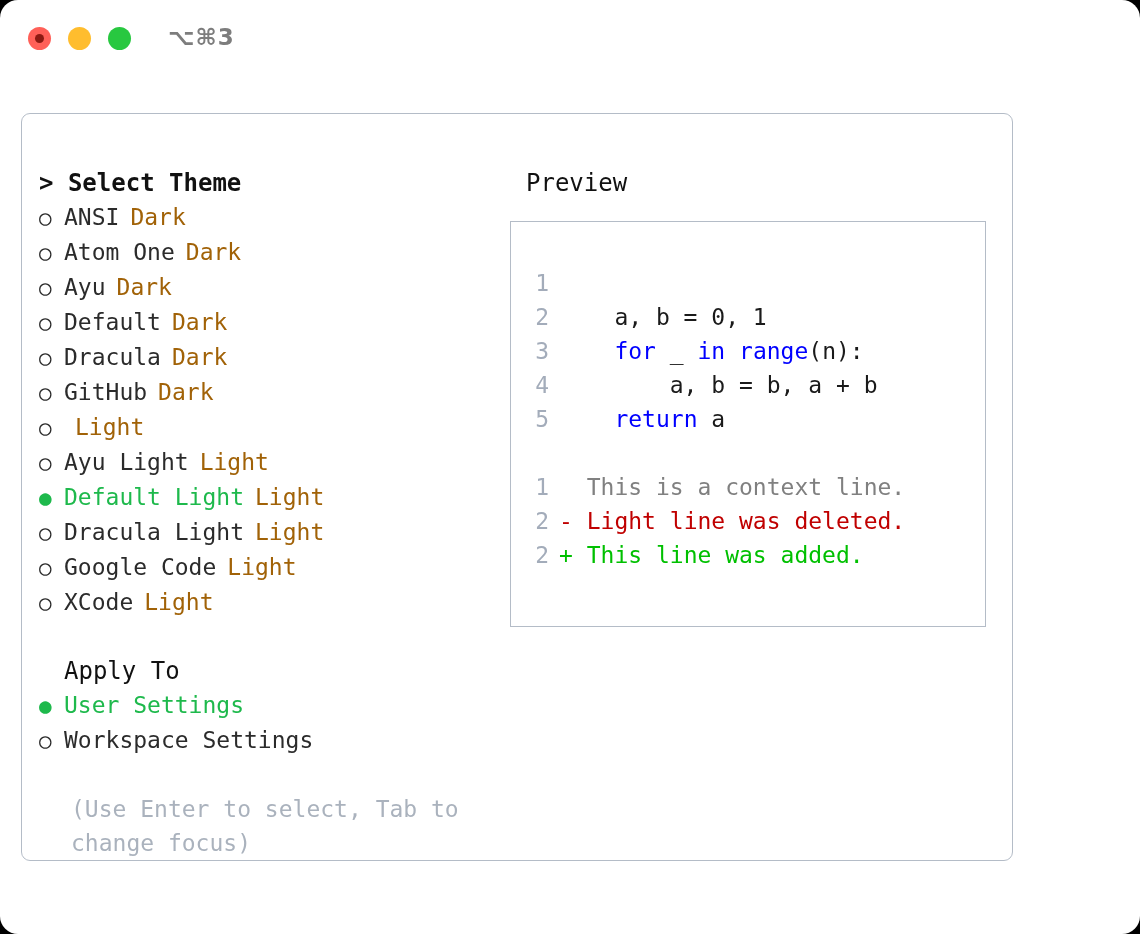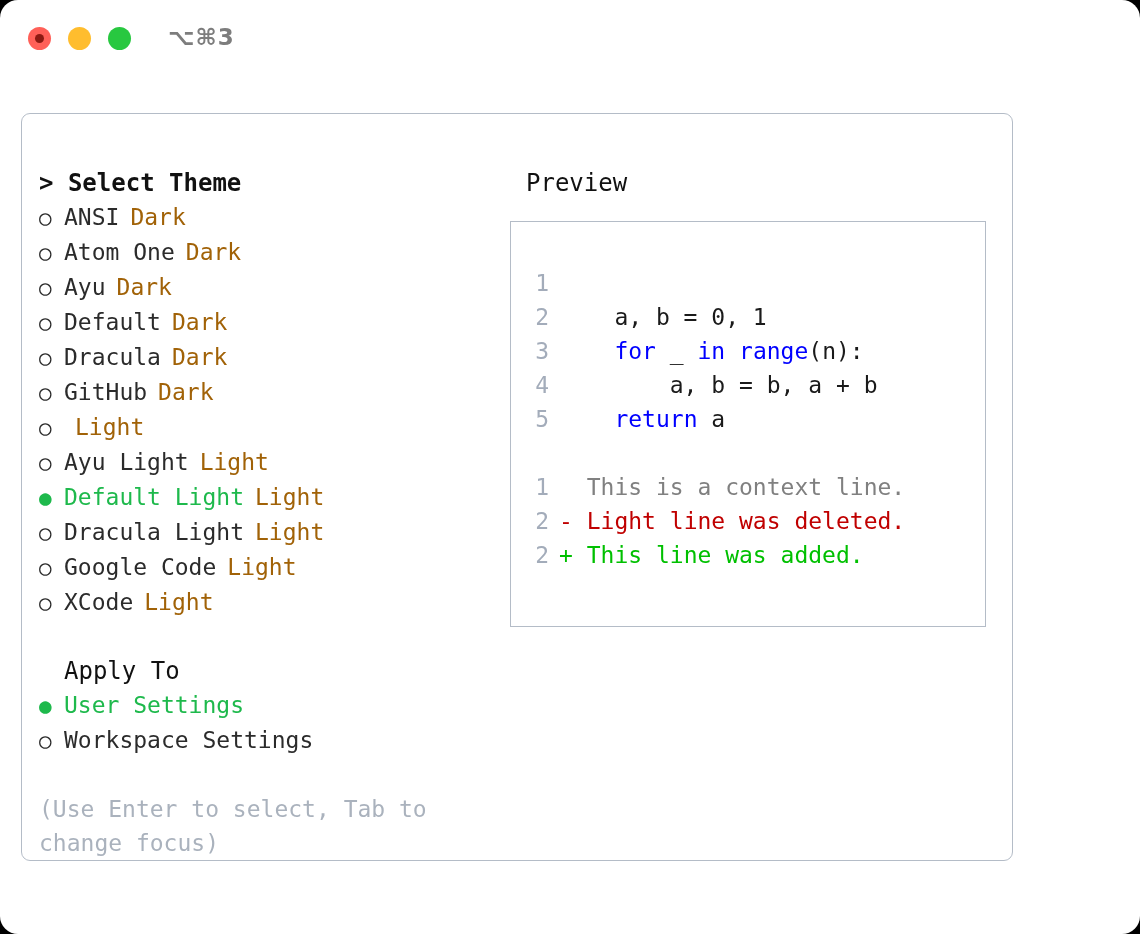--- a/index.html
+++ b/index.html
@@ -110,20 +110,21 @@
     padding-left: 25px;
     white-space: pre;
   }
   .hint {
     font-size: 23px;
     color: #aab2bd;
     line-height: 34px;
     width: 400px;
     white-space: pre-wrap;
     word-break: break-word;
+    margin-left: 32px;
   }
   
   .right-col {
     position: absolute;
     left: 480px;
     top: 52px;
     width: 490px;
   }
   .preview-title {
     font-size: 24px;

